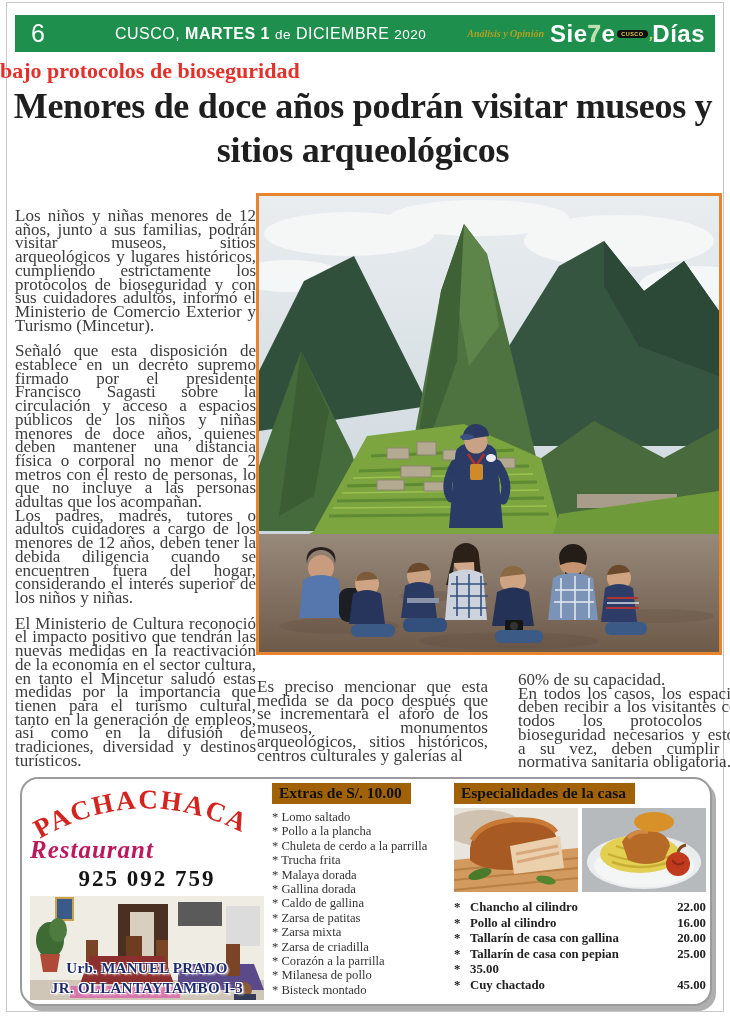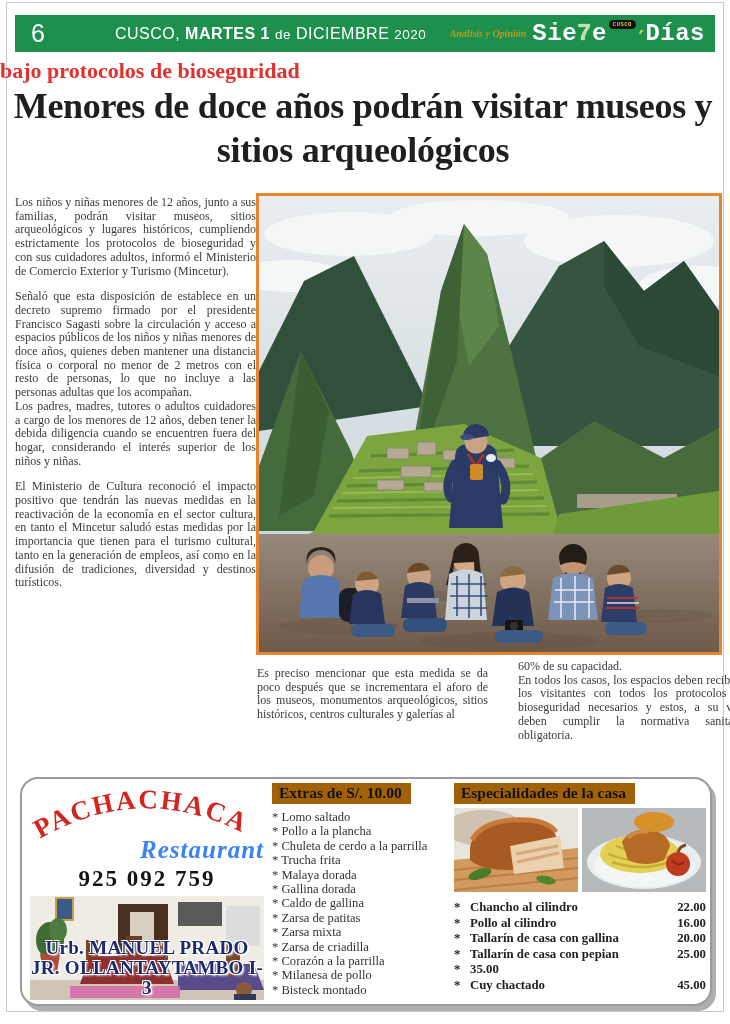--- a/index.html
+++ b/index.html
@@ -9,59 +9,59 @@
 
   
   .green-bar { position:absolute; left:15px; top:15px; width:700px; height:37px; background:#1e8f4d;
                display:flex; align-items:center; font-family:"Liberation Sans","DejaVu Sans",sans-serif; color:#fff; }
   .page-num { font-size:25px; margin-left:16px; }
   .dateline { margin-left:70px; font-size:16px; letter-spacing:.5px; white-space:nowrap; }
   .dateline b { font-weight:bold; }
   .dateline .sm { font-size:13.5px; }
   .masthead { margin-left:auto; margin-right:10px; display:flex; align-items:center; gap:6px; }
   .tagline { font-family:"Liberation Serif",serif; font-style:italic; font-weight:bold; font-size:10px; color:#b0a125; }
-  .logo { font-size:24px; font-weight:bold; letter-spacing:.5px; display:flex; align-items:flex-start;font-family:Liberation Mono, monospace; }
+  .logo { font-size:24px; font-weight:bold; letter-spacing:.5px; display:flex; align-items:center; }
   .logo .seven { color:#bfe0ae; text-shadow:0 0 1px #fff; }
   .logo .badge { background:#101010; color:#e5c93a; font-size:5.5px; font-weight:bold; border-radius:6px;
                  padding:1px 4px; margin:0 2px; letter-spacing:.5px; }
   .logo .accent { color:#cbe06a; font-size:15px; margin-right:-2px; transform:rotate(14deg); }
 
   
   .kicker { position:absolute; top:58px; left:0; width:730px; text-align:left;
             font-size:22px; font-weight:bold; color:#e3302a; }
   .headline { position:absolute; top:85px; left:13px; width:700px; text-align:center;
               font-size:36px; font-weight:bold; color:#1f1f1f; line-height:1.22; letter-spacing:-.3px; }
 
   
-  .col { font-size:12px; line-height:13.7px; text-align:justify; }
+  .col { font-size:17px; line-height:13.7px; text-align:justify;margin-top:13px; }
   .col p { margin-bottom:12px; }
   .col p.tight { margin-bottom:0; }
   .col p.flat { margin-bottom:0; }
   .left-col  { position:absolute; left:15px;  top:196px; width:241px; }
   .mid-col   { position:absolute; left:257px; top:667px; width:231px; }
   .right-col { position:absolute; left:518px; top:660px; width:228px; }
 
   
   .main-photo { position:absolute; left:256px; top:193px; width:466px; height:462px;
                 border:3px solid #e8832e; background:#cfd8de; }
   .main-photo svg { display:block; width:100%; height:100%; }
 
   
   .ad-box { position:absolute; left:20px; top:777px; width:692px; height:229px; background:#fff;
             border:2px solid #9b9b9b; border-radius:18px; box-shadow:4px 5px 0 rgba(110,110,110,.55); }
 
   .rest-ad { position:absolute; left:8px; top:5px; width:234px; height:216px; overflow:hidden; }
   .rest-arch { position:absolute; left:0; top:0; width:234px; height:58px; }
-  .rest-script { position:absolute; top:52px; left:0; width:100%; text-align:right;
-                 font-style:italic; font-weight:bold; font-size:25px; color:#3b82f6; letter-spacing:1px; }
+  .rest-script { position:absolute; top:52px; left:0; width:100%; text-align:left;
+                 font-style:italic; font-weight:bold; font-size:25px; color:#be185d; letter-spacing:1px; }
   .rest-phone { position:absolute; top:82px; left:0; width:100%; text-align:center;
                 font-weight:bold; font-size:23px; color:#141414; letter-spacing:2px; }
   .rest-photo { position:absolute; left:0; top:112px; width:234px; height:104px; }
   .rest-addr { position:absolute; left:0; bottom:2px; width:100%; text-align:center;
-               font-weight:bold; color:#1d2b6e; font-size:19px; line-height:20px; letter-spacing:.3px;
+               font-weight:bold; color:#1d2b6e; font-size:15px; line-height:20px; letter-spacing:.3px;
                text-shadow:-1px -1px 0 #fff,1px -1px 0 #fff,-1px 1px 0 #fff,1px 1px 0 #fff, 2px 2px 2px rgba(255,255,255,.8); }
 
   .menu-title { display:inline-block; background:#a16207; color:#111; font-weight:bold; font-size:15.5px;
                 padding:1px 9px 2px 7px; }
   .extras-col { position:absolute; left:250px; top:4px; width:176px; }
   .extras-list { list-style:none; margin-top:6px; font-size:12.6px; line-height:14.4px; color:#333; }
   .extras-list li { white-space:nowrap; }
 
   .spec-col { position:absolute; left:432px; top:4px; width:252px; }
   .spec-photos { display:flex; gap:4px; margin-top:4px; }

